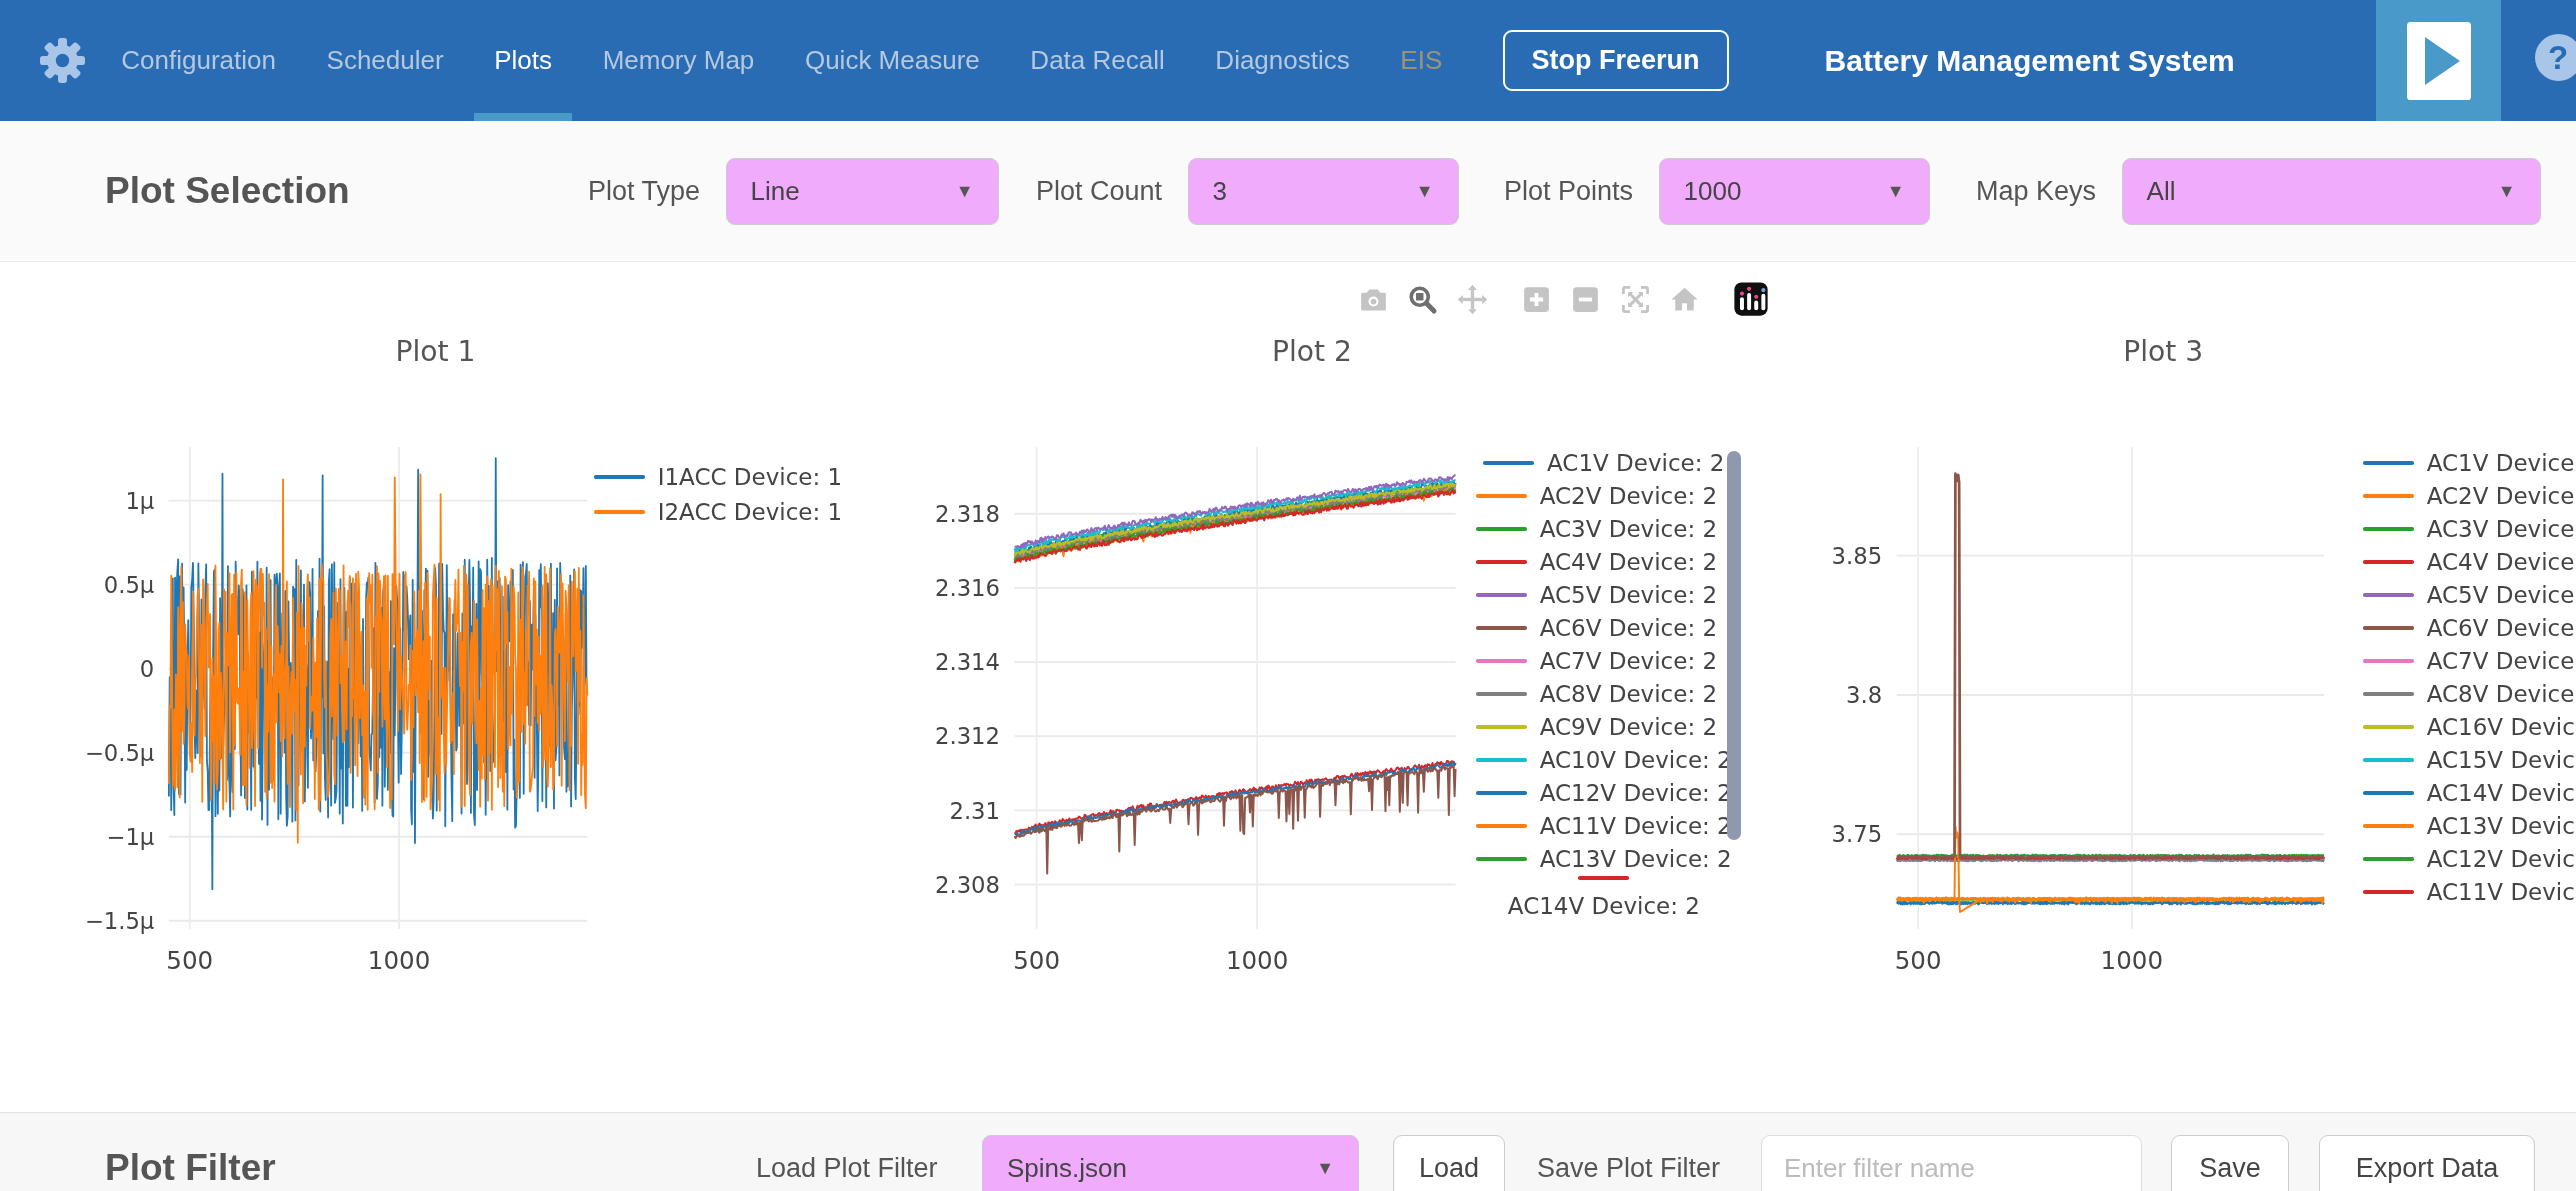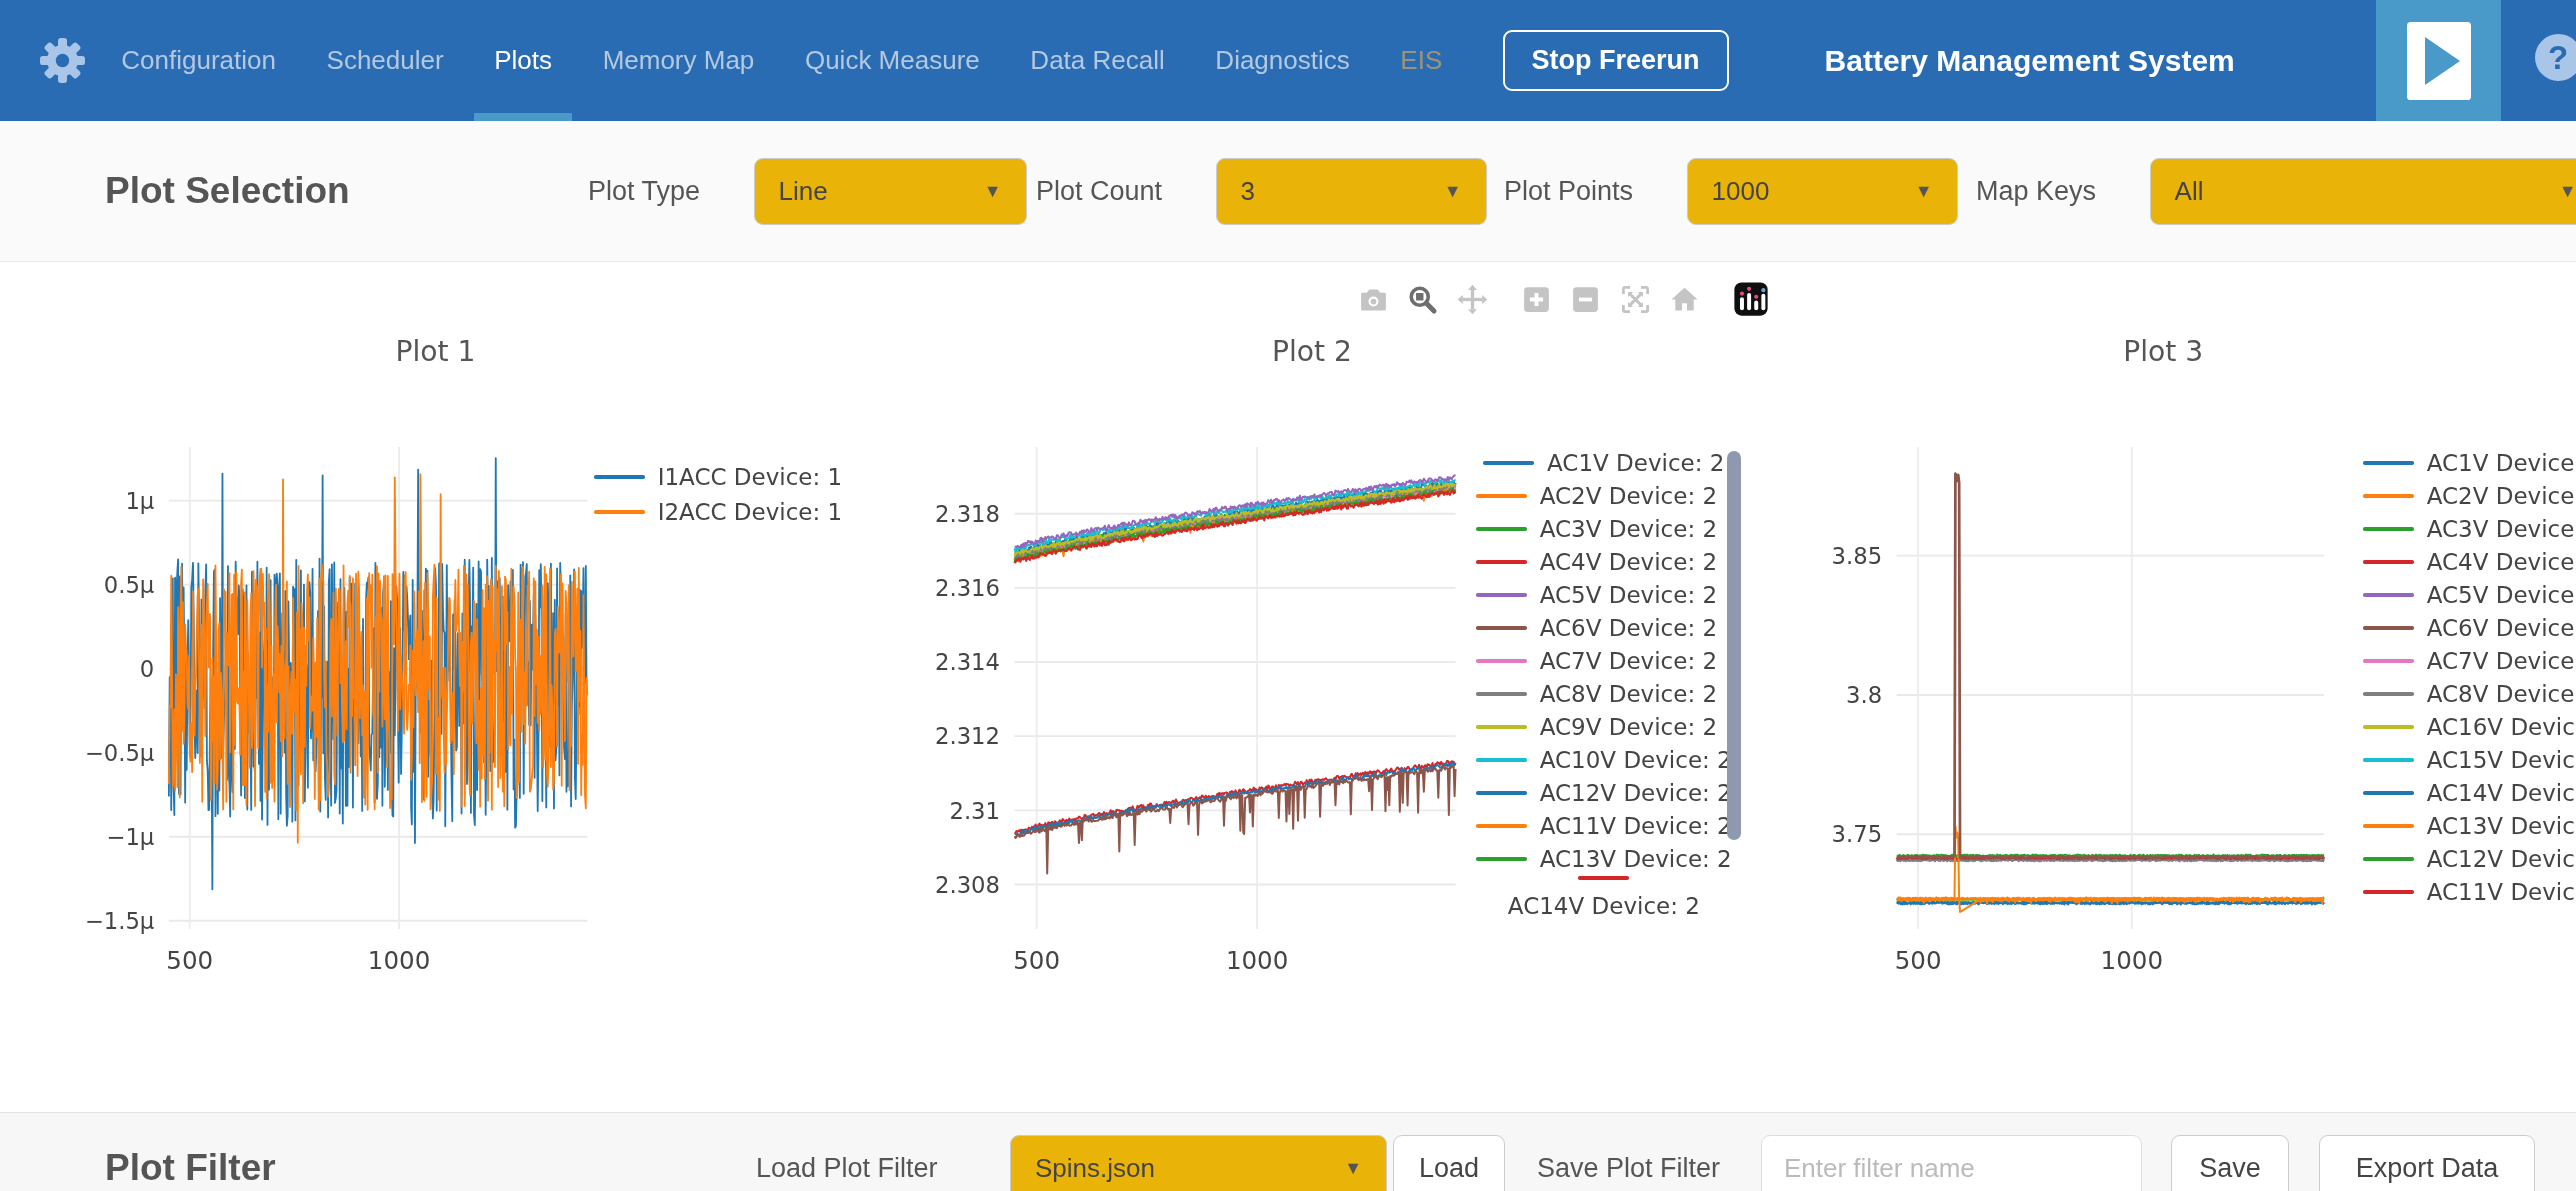--- a/index.html
+++ b/index.html
@@ -16,21 +16,21 @@
   .app-title{margin-left:96px;font-size:30px;font-weight:700;color:#fff;white-space:nowrap;}
   .play-block{position:absolute;right:75px;top:0;width:125px;height:121px;background:#4a9ac9;display:flex;align-items:center;justify-content:center;cursor:pointer;}
   .play-inner{width:64px;height:78px;background:#fff;border-radius:3.6px;display:flex;align-items:center;justify-content:center;}
   .play-tri{width:0;height:0;border-top:24px solid transparent;border-bottom:24px solid transparent;border-left:35px solid #4a9ac9;margin-left:7.3px;}
   .help-circle{position:absolute;right:-5.5px;top:34px;width:47px;height:47px;border-radius:50%;background:#a9c6e8;color:#2a6cb3;font-size:33px;font-weight:700;display:flex;align-items:center;justify-content:center;cursor:pointer;}
   
   .sel-bar{height:140px;background:#fafafa;border-bottom:0.9px solid #ececec;position:relative;}
   .bar-title{position:absolute;left:105px;top:0;height:100%;display:flex;align-items:center;font-size:37px;font-weight:700;color:#555;}
   .ctrl{position:absolute;top:0;height:100%;display:flex;align-items:center;gap:25.5px;}
   .ctrl-label{font-size:27px;color:#555;white-space:nowrap;}
-  .select{height:67px;background:#eab308;border:1.8px solid #ccc;border-radius:9px;display:flex;align-items:center;justify-content:space-between;padding:0 24px;box-sizing:border-box;font-size:26px;color:#444;cursor:pointer;margin-left:28px;}
+  .select{height:67px;background:#f0abfc;border:1.8px solid #ccc;border-radius:9px;display:flex;align-items:center;justify-content:space-between;padding:0 24px;box-sizing:border-box;font-size:26px;color:#444;cursor:pointer;}
   .caret{font-size:18px;color:#555;margin-left:18px;}
   .caret::after{content:"";}
   
   .plots{position:relative;height:850px;background:#fff;}
   .modebar{position:absolute;left:1357px;top:18px;display:flex;align-items:center;gap:16.4px;}
   .mb-icon{width:33px;height:33px;cursor:pointer;display:block;}
   .mb-icon.logo{width:38px;height:38px;}
   .mb-sp{margin-left:14.6px;}
   .chart-box{position:absolute;overflow:hidden;}
   .legend{position:absolute;}
@@ -99,21 +99,21 @@
   </div>
   <div class="ctrl" style="left:1504px">
     <span class="ctrl-label">Plot Points</span>
     <div class="select" style="width:271px">
       <span>1000</span>
       <span class="caret">▼</span>
     </div>
   </div>
   <div class="ctrl" style="left:1976px">
     <span class="ctrl-label">Map Keys</span>
-    <div class="select" style="width:452px">
+    <div class="select" style="width:419px">
       <span>All</span>
       <span class="caret">▼</span>
     </div>
   </div>
 </div>
 
 <div class="plots">
   <div class="modebar" id="modebar">
       <svg viewBox="0 0 24 24" class="mb-icon">
         <path fill="#c4c4c4" d="M4 7h3l2-2.3h6L17 7h3a1 1 0 0 1 1 1v11a1 1 0 0 1-1 1H4a1 1 0 0 1-1-1V8a1 1 0 0 1 1-1z"></path>

